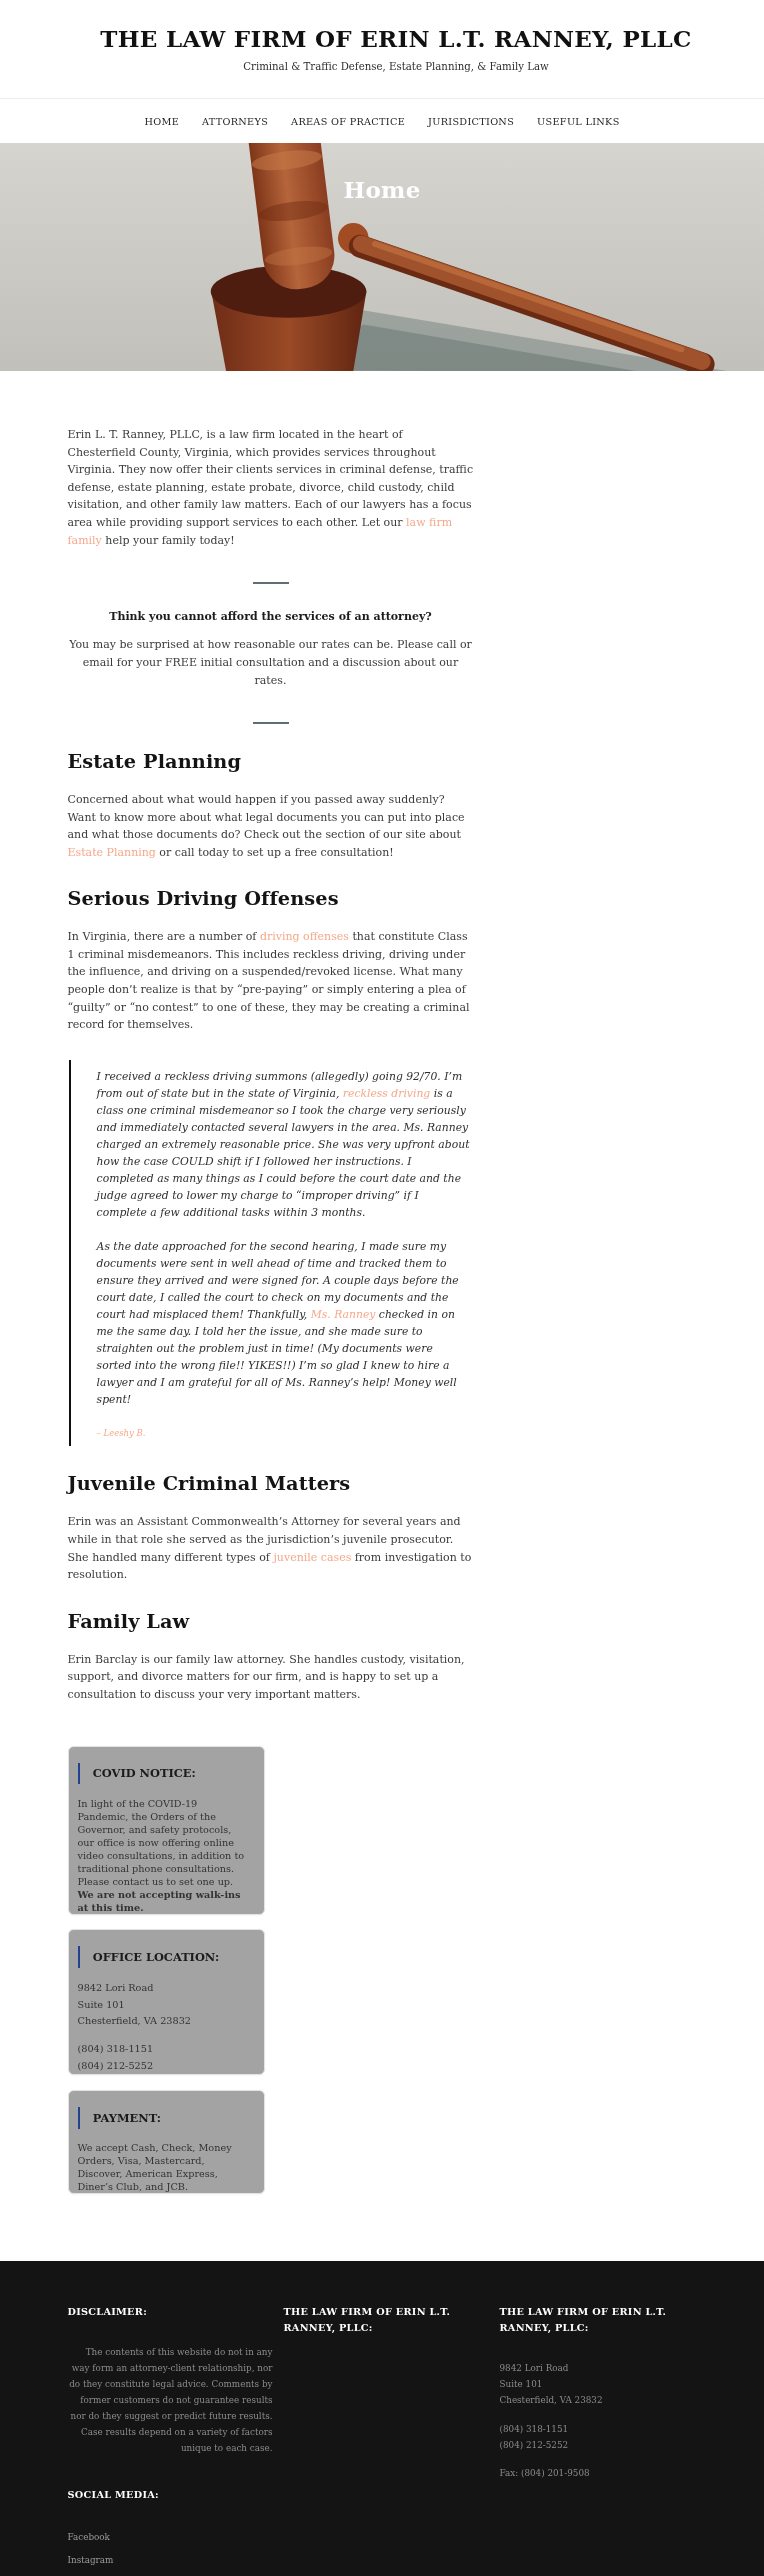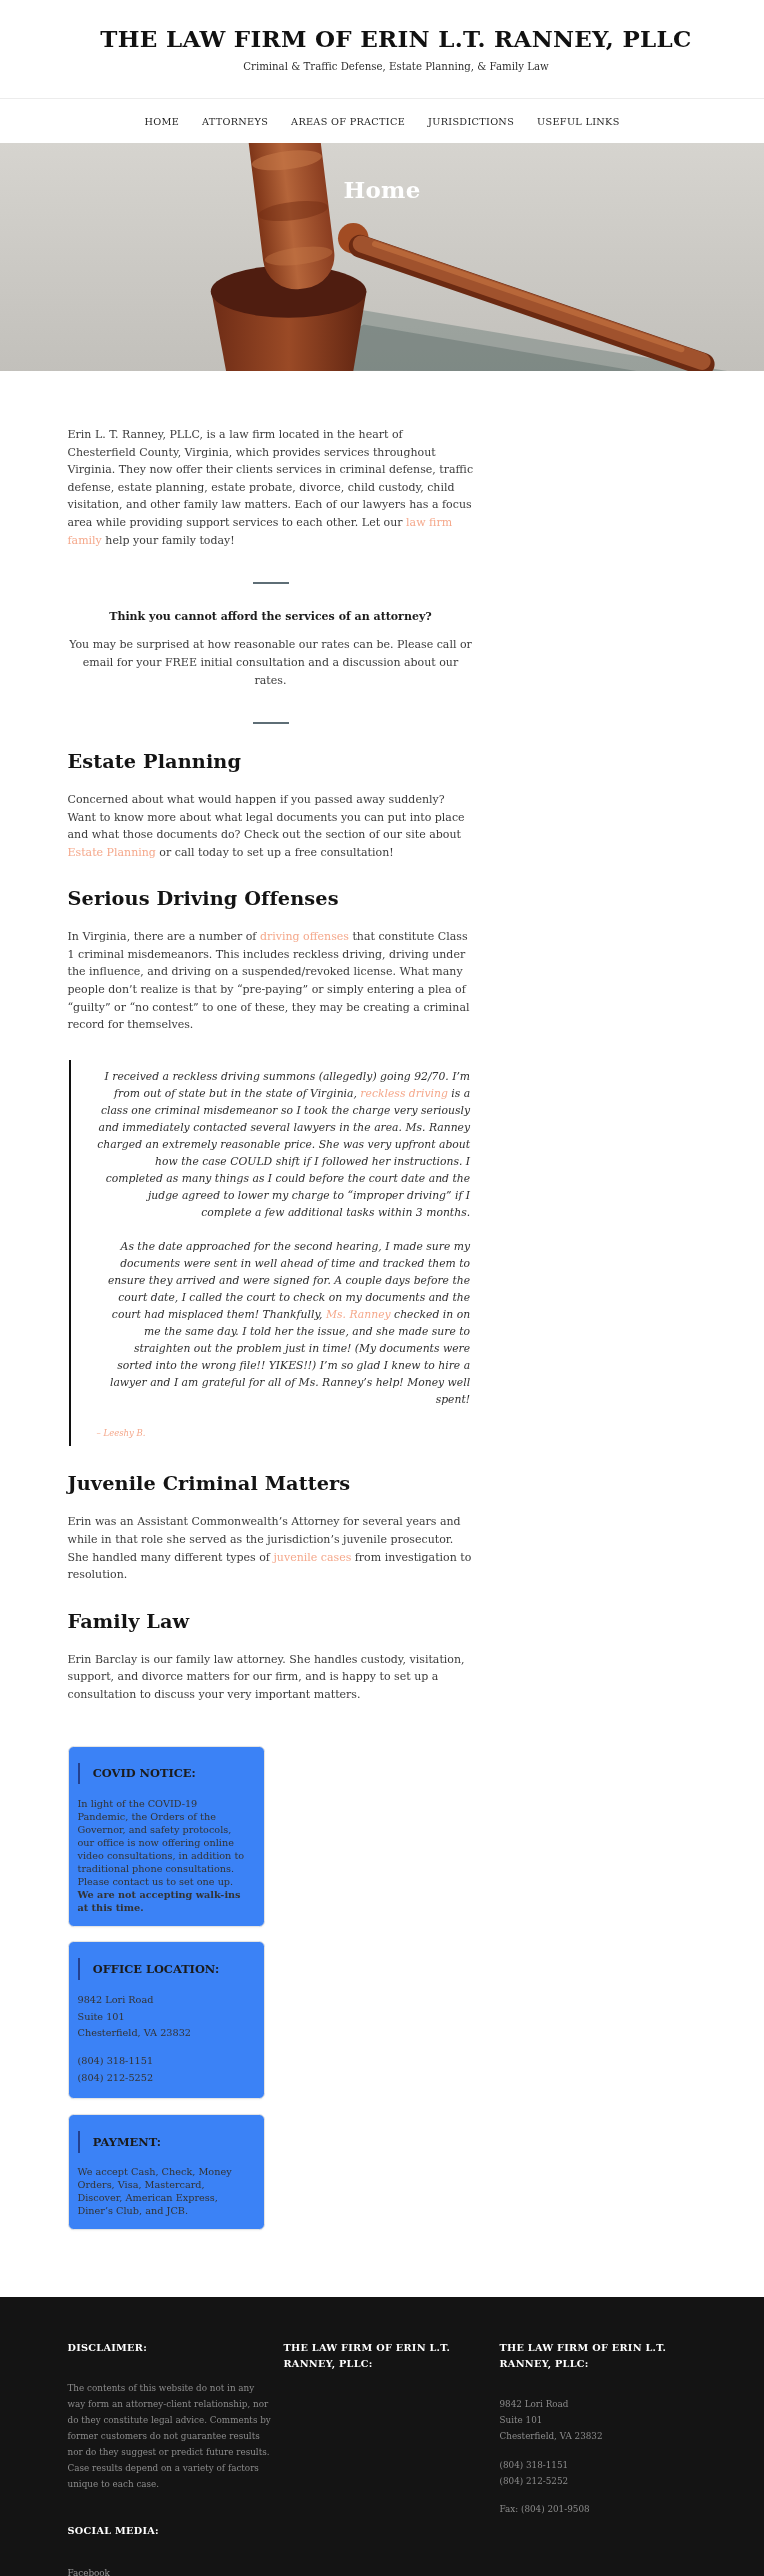--- a/index.html
+++ b/index.html
@@ -31,37 +31,37 @@
   .text-link { color:#f5a88b; text-decoration:none; }
 
   .divider { width:36px; height:1.7px; background:#5e6e76; border:none; margin:33px auto 26px; }
   .center-bold { text-align:center; font-weight:bold; font-size:11px; color:#1c1c1c; margin:0 0 13.6px; }
   .center-body { text-align:center; margin-bottom:0; }
 
   .section-heading { font-size:19.3px; font-weight:bold; color:#141414; margin:26px 0 18px; letter-spacing:0.1px; }
 
   blockquote.testimonial { margin:26px 0 26px 1.1px; border-left:2.8px solid #101010;
      padding:8px 3.4px 4.5px 26px; font-style:italic; font-size:10.8px; line-height:17px; color:#2e2e2e; }
-  blockquote.testimonial p { margin:0 0 17px;text-align:right; }
+  blockquote.testimonial p { margin:0 0 17px; }
   .quote-cite { display:block; font-style:italic; font-size:8.5px; color:#f5a88b; margin-top:2.3px; }
 
   
-  .card { position:relative; background:#3b82f6; border:0.6px solid #e4e4e4; border-radius:5.7px;
-          padding:16px 17px 12px 9px; margin-bottom:14.8px; box-shadow:0 0.6px 1.7px rgba(0,0,0,.04); }
+  .card { position:relative; background:#a3a3a3; border:0.6px solid #e4e4e4; border-radius:5.7px;
+          padding:16px 17px 0 9px; margin-bottom:14.8px; box-shadow:0 0.6px 1.7px rgba(0,0,0,.04); }
   .card-title { display:flex; align-items:center; font-size:11.4px; font-weight:bold; color:#1b1b1b; margin:0 0 12.5px; }
   .card-bar { width:2.8px; height:21.6px; background:#24418f; margin-right:12.5px; flex:none; }
   .card-body { font-size:9.7px; line-height:13px; color:#333; margin:0; }
   .card-line { font-size:9.7px; line-height:16.5px; color:#333; }
   .phone-block { margin-top:11.4px; }
 
   
   .site-footer { background:#141414; }
   .footer-top { width:629px; margin:0 auto; padding:43px 0 34px; display:grid; grid-template-columns:216px 216px 196px; }
   .footer-heading { font-size:9.7px; font-weight:bold; color:#ffffff; letter-spacing:0.3px; line-height:16px; margin:0 0 24px; max-width:170px; }
-  .footer-text { font-size:8.8px; line-height:16px; color:#8b8b8b; max-width:205px; margin:0; }
+  .footer-text { font-size:8.8px; line-height:16px; color:#8b8b8b; max-width:205px; margin:0;text-align:right; }
   .footer-line { font-size:8.8px; line-height:16px; color:#8b8b8b; }
   .footer-gap { margin-top:12.5px; }
   .social-heading { margin:31px 0 26px; }
   .social-link { display:block; font-size:8.8px; line-height:16px; color:#9b9b9b; text-decoration:none; margin-bottom:6.8px; }
 
   .footer-bottom { background:#1c1c1c; border-top:0.6px solid #050505; }
   .footer-bottom-inner { width:629px; margin:0 auto; height:26px; display:flex; align-items:center; justify-content:space-between; }
   .copyright { font-size:8.5px; color:#9a9a9a; }
   .theme-link { color:#4a66d6; text-decoration:none; }
   .footer-icons { display:flex; align-items:center; gap:16px; }

